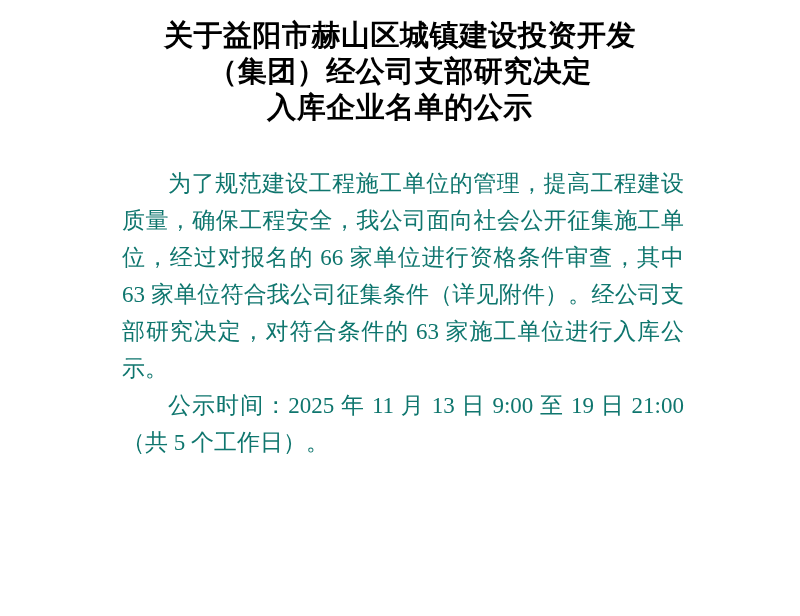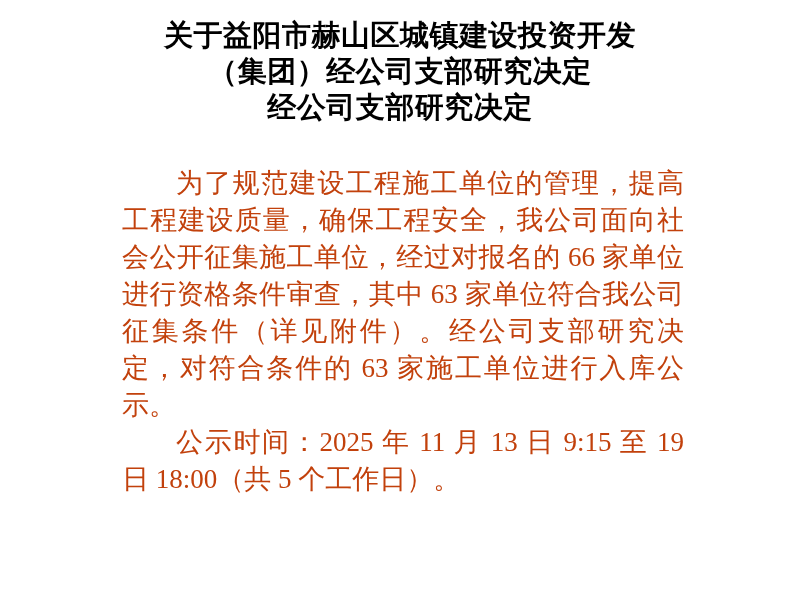--- a/index.html
+++ b/index.html
@@ -21,41 +21,41 @@
     text-align: center;
     color: #000000;
     font-family: "Liberation Sans", "DejaVu Sans", sans-serif;
     font-weight: 700;
     font-size: 29px;
     line-height: 36px;
     letter-spacing: 0.5px;
   }
   .doc-body {
     margin: 40px 116px 0 122px;
-    color: #c2410c;
+    color: #0f766e;
     font-family: "Liberation Serif", "DejaVu Serif", serif;
-    font-size: 27px;
+    font-size: 23px;
     line-height: 37px;
     text-align: justify;
     text-justify: inter-ideograph;
   }
   .doc-body p {
     text-indent: 2em;
     margin: 0;
   }
 </style>
 </head>
 <body>
 
 <div class="page">
 
   <div class="doc-title">
     <div>关于益阳市赫山区城镇建设投资开发</div>
     <div>（集团）经公司支部研究决定</div>
-    <div>经公司支部研究决定</div>
+    <div>入库企业名单的公示</div>
   </div>
 
   <div class="doc-body">
     <p>为了规范建设工程施工单位的管理，提高工程建设质量，确保工程安全，我公司面向社会公开征集施工单位，经过对报名的 66 家单位进行资格条件审查，其中 63 家单位符合我公司征集条件（详见附件）。经公司支部研究决定，对符合条件的 63 家施工单位进行入库公示。</p>
-    <p>公示时间：2025 年 11 月 13 日 9:15 至 19 日 18:00（共 5 个工作日）。</p>
+    <p>公示时间：2025 年 11 月 13 日 9:00 至 19 日 21:00（共 5 个工作日）。</p>
   </div>
 
 </div>
 
 </body></html>

